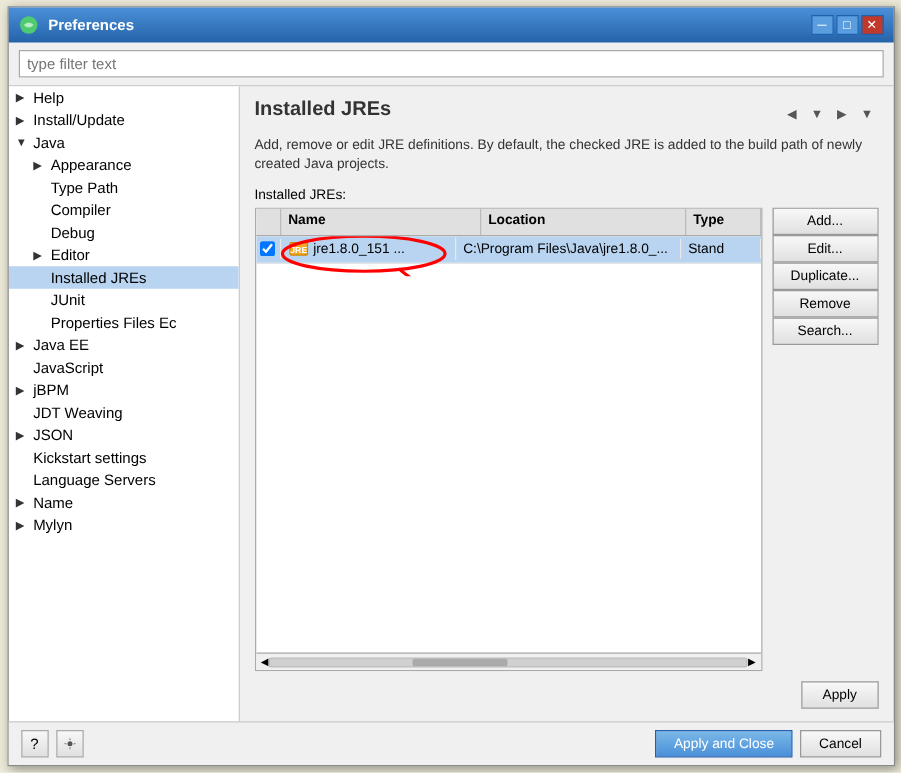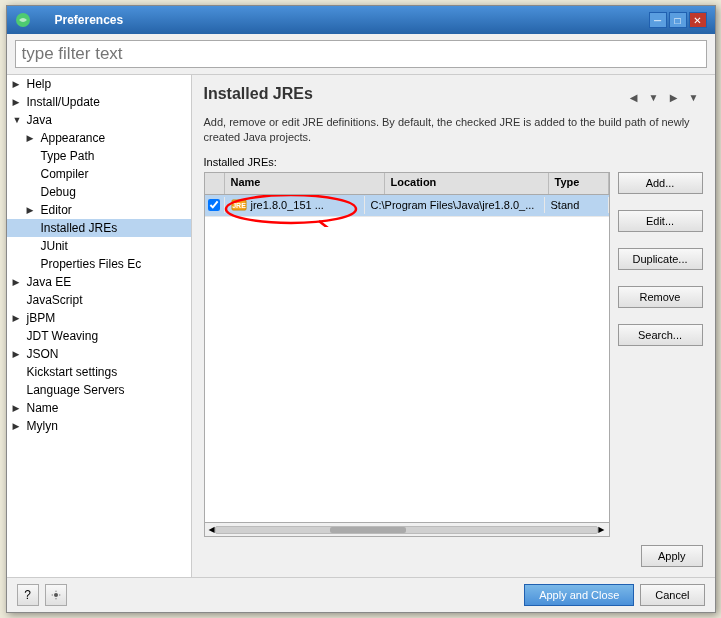--- a/index.html
+++ b/index.html
@@ -28,21 +28,21 @@
       color: white;
       padding: 5px 8px;
       display: flex;
       align-items: center;
       justify-content: space-between;
       height: 28px;
     }
     .title-bar-left {
       display: flex;
       align-items: center;
-      gap: 24px;
+      gap: 8px;
     }
     .title-text {
       font-size: 12px;
       font-weight: bold;
     }
     .title-controls {
       display: flex;
       gap: 2px;
     }
     .title-btn {
@@ -68,21 +68,21 @@
     }
     .search-bar {
       padding: 6px 8px;
       border-bottom: 1px solid #ccc;
     }
     .search-input {
       width: 100%;
       padding: 3px 6px;
       border: 1px solid #aaa;
       background: white;
-      font-size: 17px;
+      font-size: 12px;
       color: #888;
     }
     .content-area {
       display: flex;
       flex: 1;
       overflow: hidden;
     }
     .sidebar {
       width: 185px;
       min-width: 185px;
@@ -210,21 +210,21 @@
       position: absolute;
       left: 30%;
       width: 20%;
       height: 100%;
       background: #aaa;
       border-radius: 2px;
     }
     .right-buttons {
       display: flex;
       flex-direction: column;
-      gap: 16px;
+      gap: 0;
       margin-left: 8px;
       min-width: 85px;
     }
     .action-btn {
       padding: 4px 10px;
       background: linear-gradient(to bottom, #f8f8f8, #e0e0e0);
       border: 1px solid #999;
       font-size: 11px;
       cursor: pointer;
       text-align: center;

